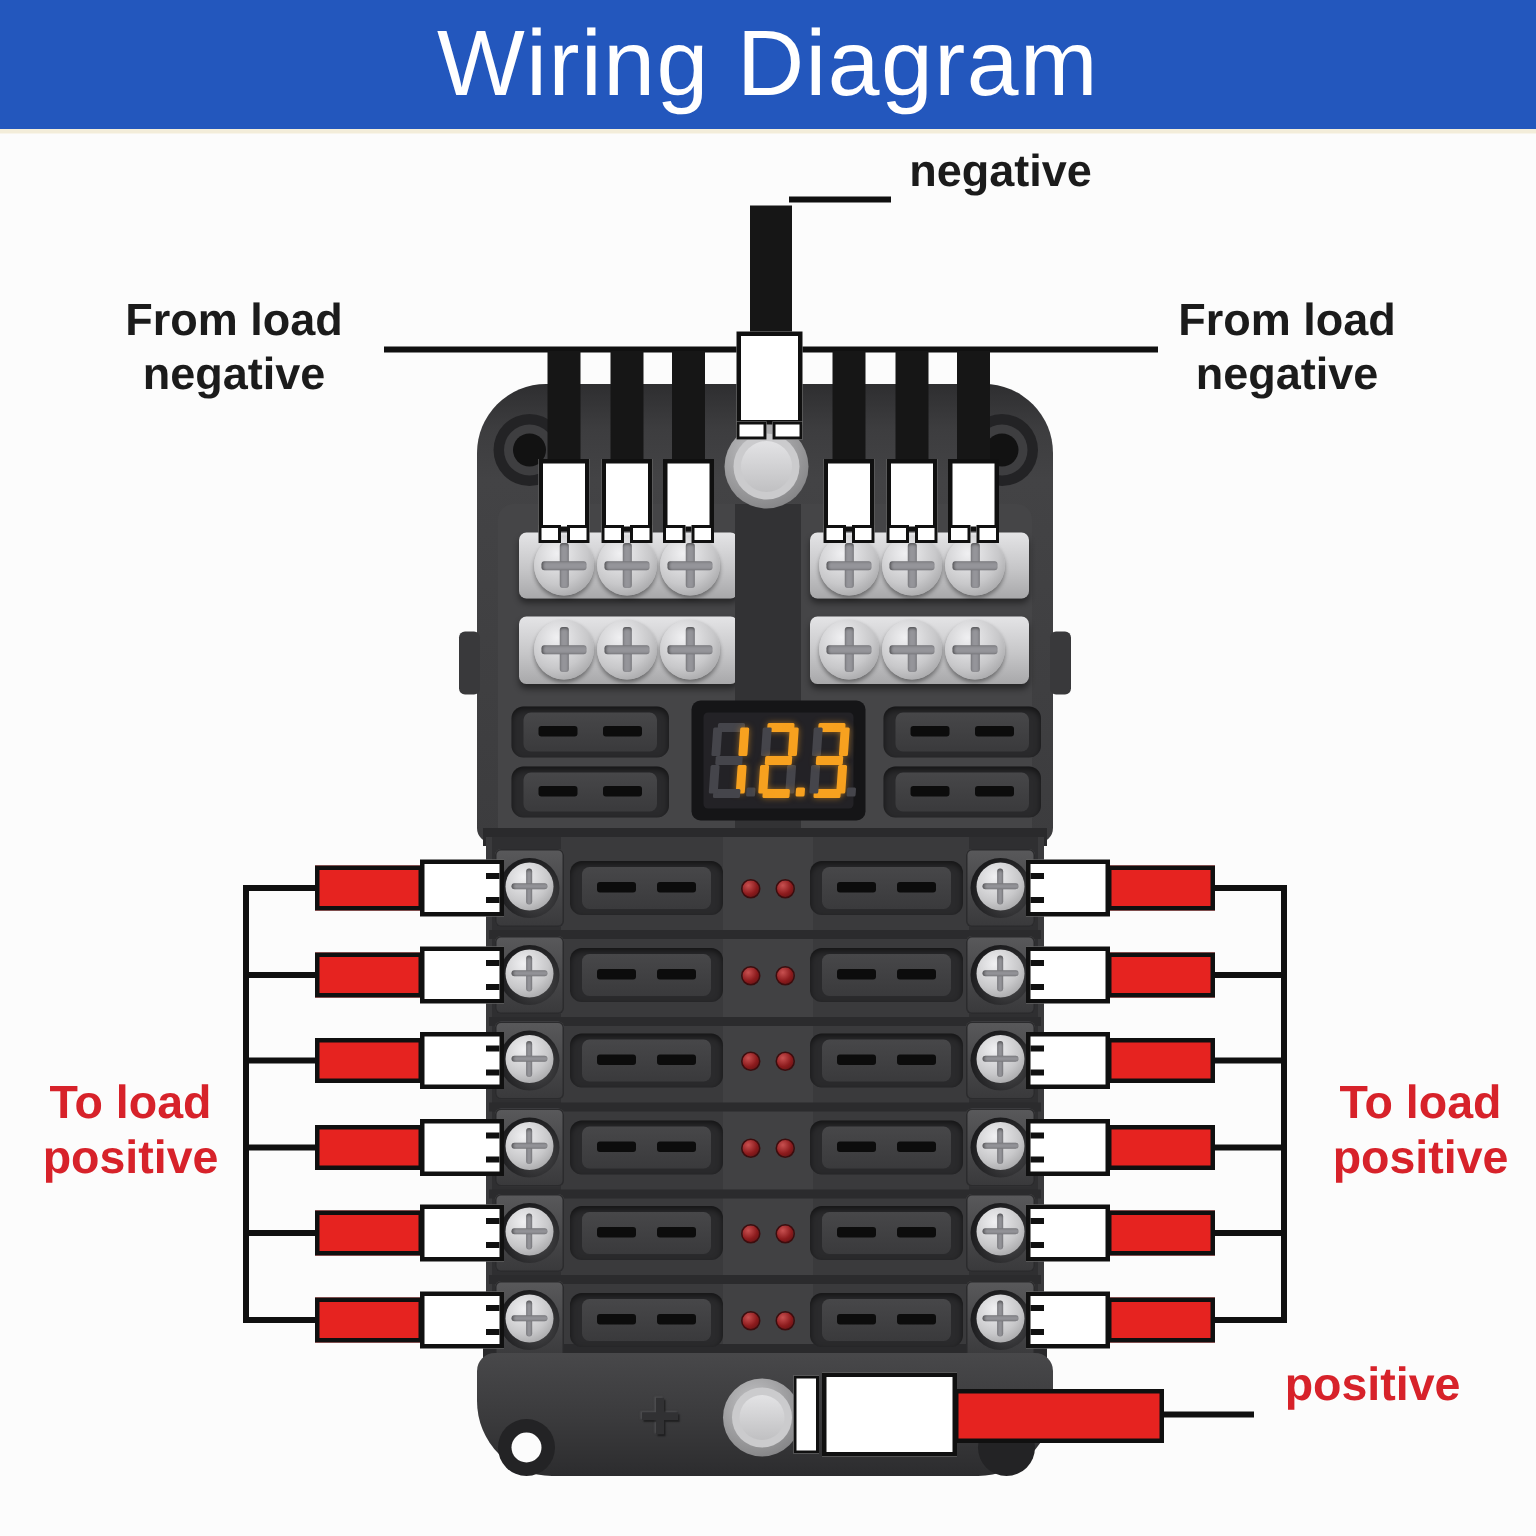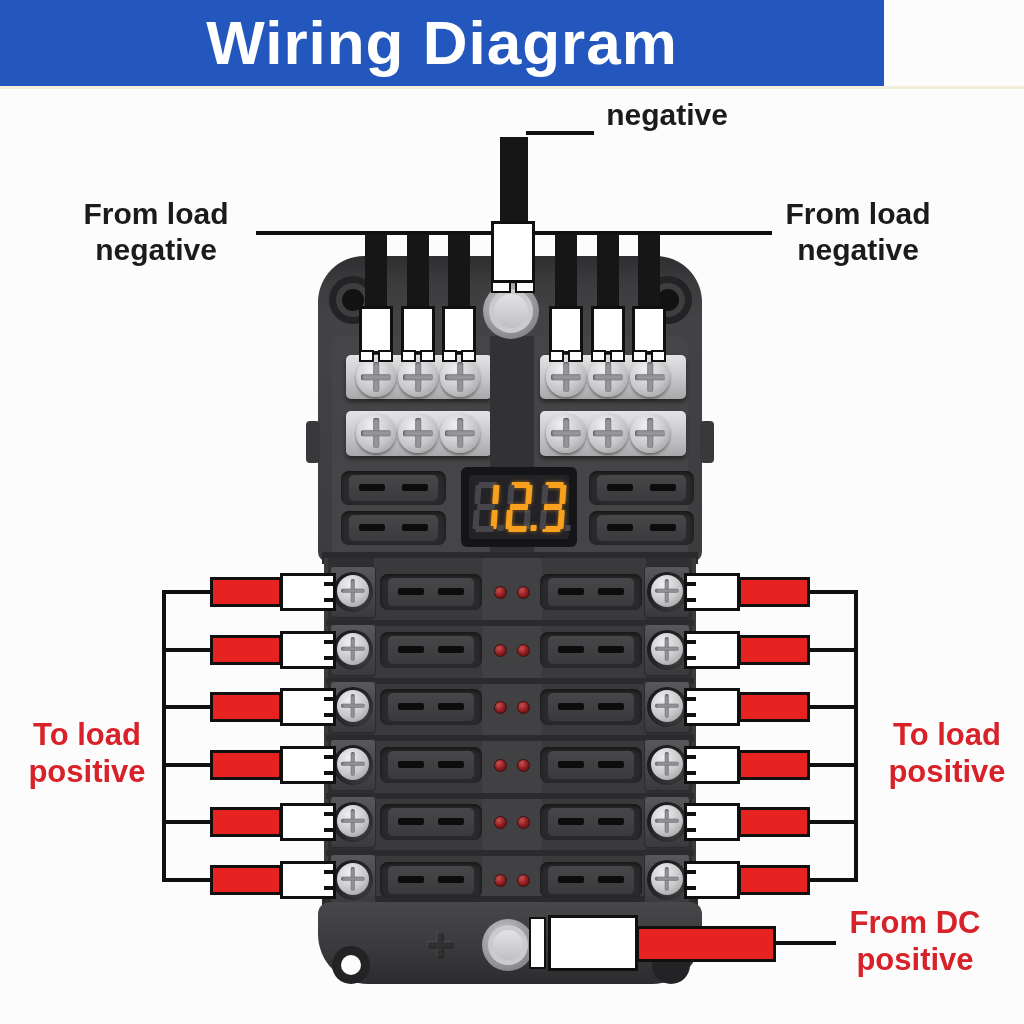--- a/index.html
+++ b/index.html
@@ -1,23 +1,23 @@
 <!DOCTYPE html>
 <html style="--header-bg: #2357bd; --header-fg: #ffffff; --wire-red: #e62320; --wire-black: #161616; --led-red: #8c1b1d; --callout-black: #1b1b1b; --callout-red: #d7222a; --seg-lit: #f7a11f; --seg-unlit: #45454b;"><head>
 <meta charset="utf-8">
 <style>
   * { box-sizing: border-box; margin: 0; padding: 0; }
   body { background:#ffffff; font-family:"Liberation Sans", sans-serif; }
   .canvas { position:relative; width:1024px; height:1024px; background:#fcfcfc; overflow:hidden; }
   .abs { position:absolute; }
 
   
-  .header { position:absolute; left:0; top:0; width:884px; height:86px;
+  .header { position:absolute; left:0; top:0; width:1024px; height:86px;
             background:var(--header-bg,#2357bd); color:var(--header-fg,#fff);
-            text-align:center; line-height:86px; font-size:62px; font-weight:bold; letter-spacing:1px; }
+            text-align:center; line-height:86px; font-size:62px; font-weight:normal; letter-spacing:1px; }
   .header-underline { position:absolute; left:0; top:86px; width:1024px; height:3px; background:#f3edda; }
 
   
   .callout { position:absolute; text-align:center; font-weight:bold; font-size:30px;
              line-height:36px; color:var(--callout-black,#1b1b1b); }
   .callout.red { color:var(--callout-red,#d7222a); font-size:31px; line-height:37px; }
   .cline, .bus { position:absolute; background:#101010; }
 
   
   .top-body { background:linear-gradient(180deg,#2e2e30 0px,#3d3d3f 30px,#434345 64px,#3c3c3e);
@@ -126,21 +126,20 @@
   </div>
   <div class="callout red" style="left:7px;top:716px;width:160px">
     <div>To load</div>
     <div>positive</div>
   </div>
   <div class="callout red" style="left:867px;top:716px;width:160px">
     <div>To load</div>
     <div>positive</div>
   </div>
   <div class="callout red" style="left:835px;top:904px;width:160px">
-    <div>From DC</div>
     <div>positive</div>
   </div>
 
   <div class="abs top-body" style="left:318px;top:256px;width:384px;height:306px"></div>
   <div class="abs hole-outer" style="left:329px;top:276px;width:48px;height:48px"></div>
   <div class="abs hole-mid" style="left:336px;top:283px;width:34px;height:34px"></div>
   <div class="abs hole-inner" style="left:342px;top:289px;width:22px;height:22px"></div>
   <div class="abs hole-outer" style="left:644px;top:276px;width:48px;height:48px"></div>
   <div class="abs hole-mid" style="left:651px;top:283px;width:34px;height:34px"></div>
   <div class="abs hole-inner" style="left:657px;top:289px;width:22px;height:22px"></div>

